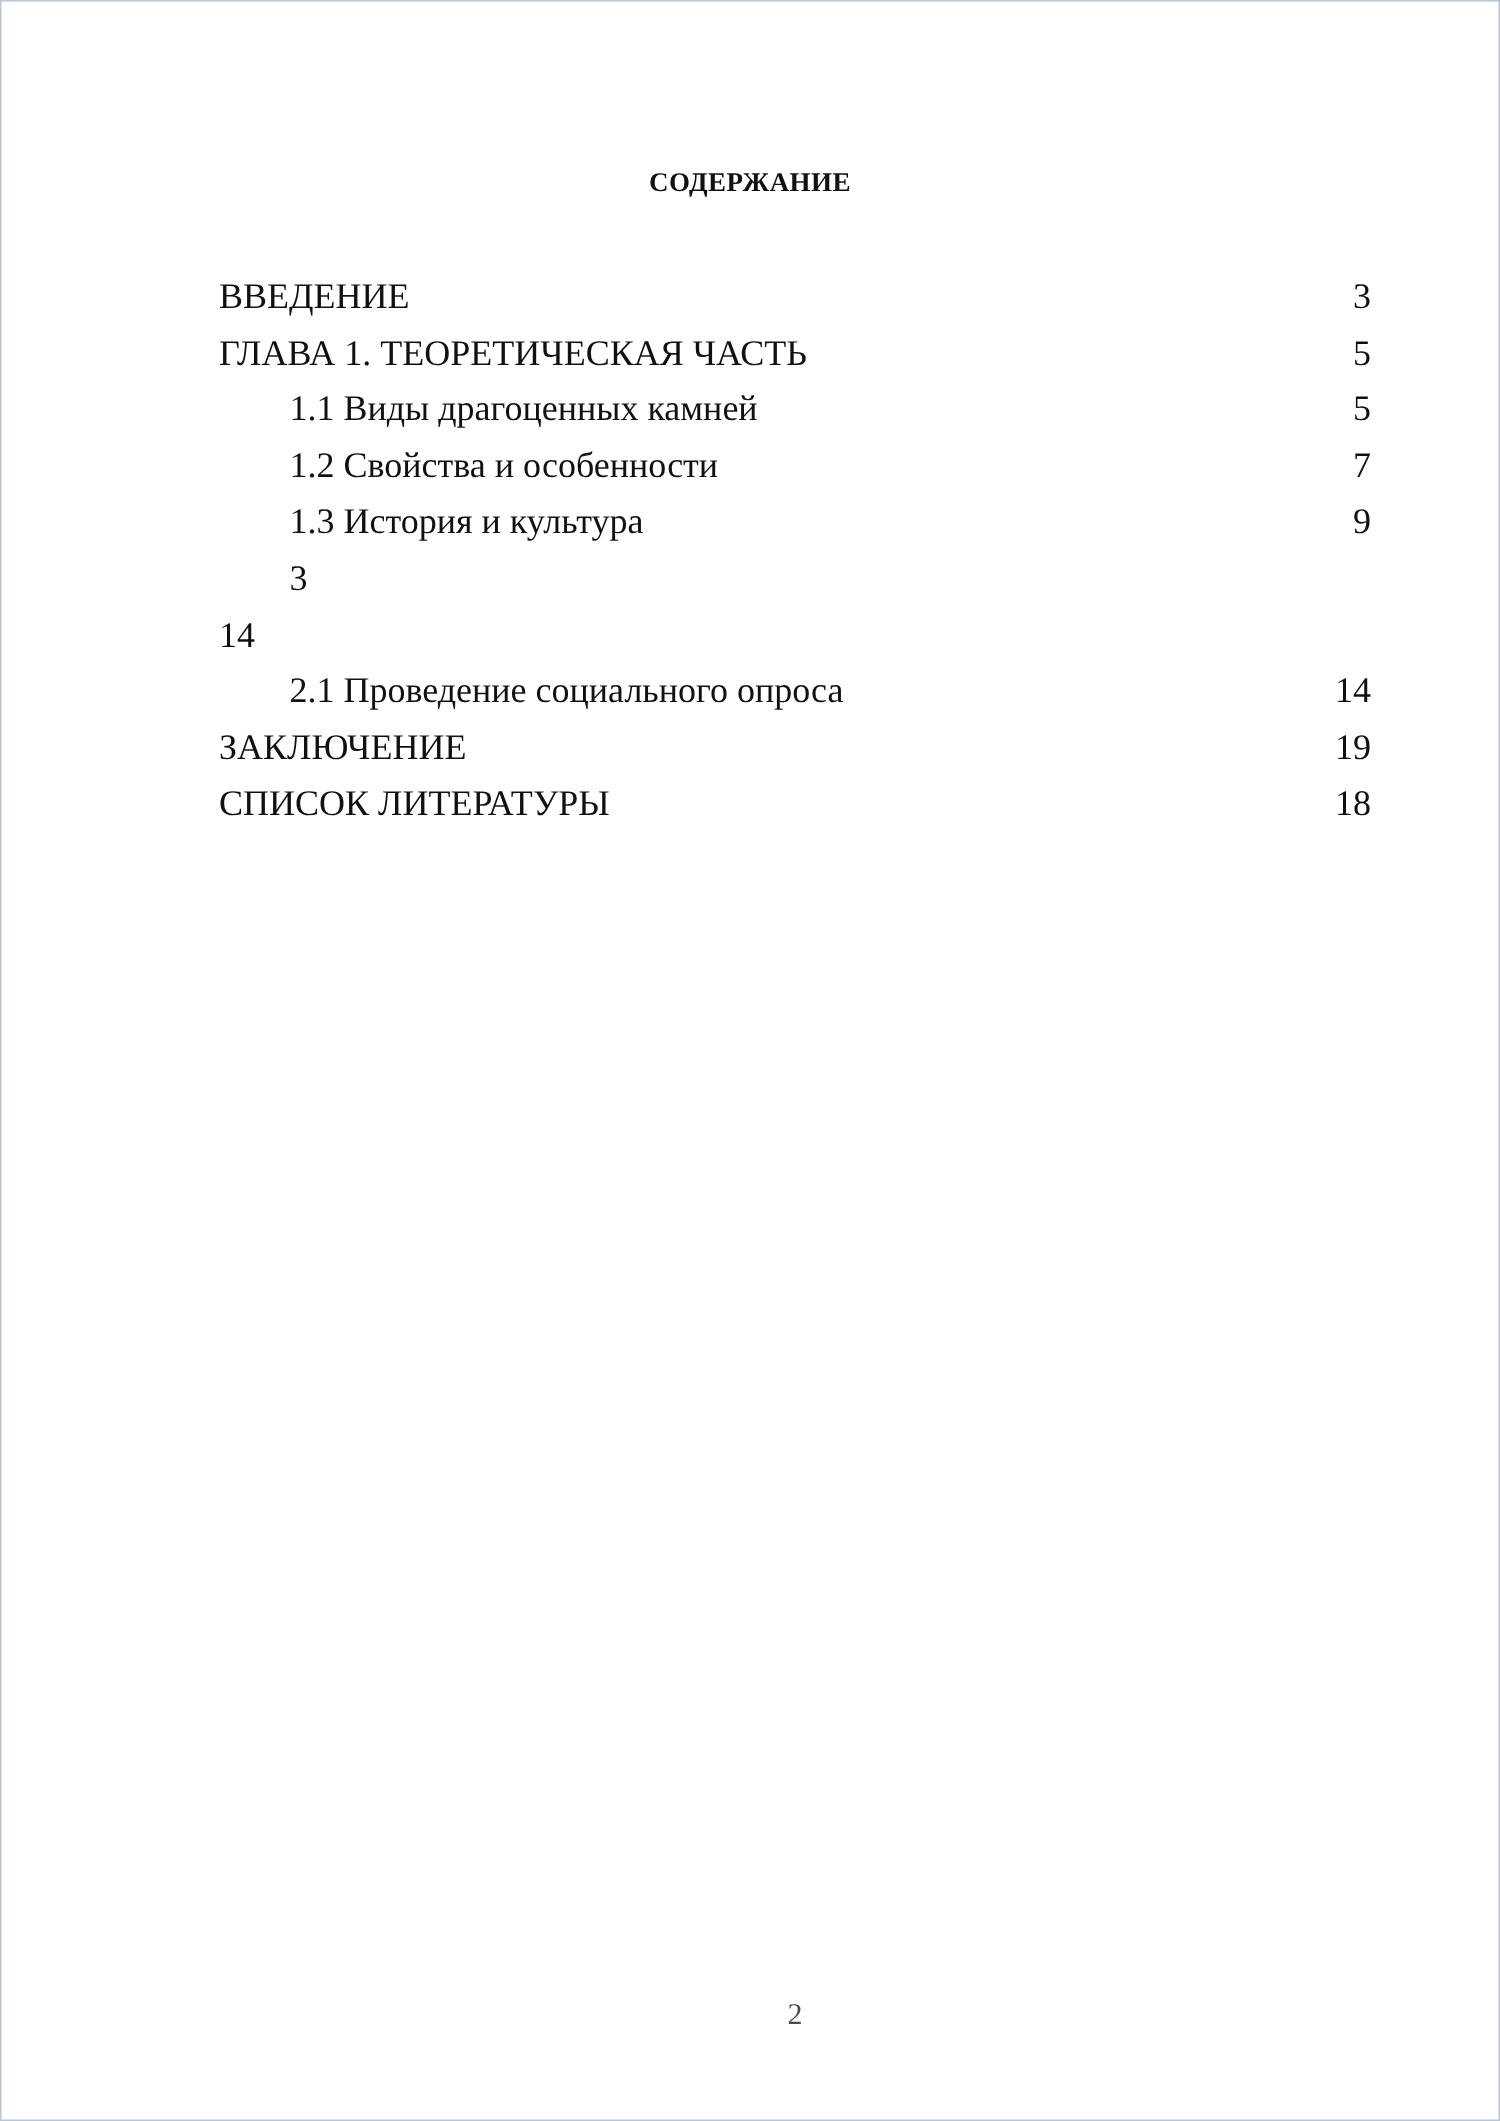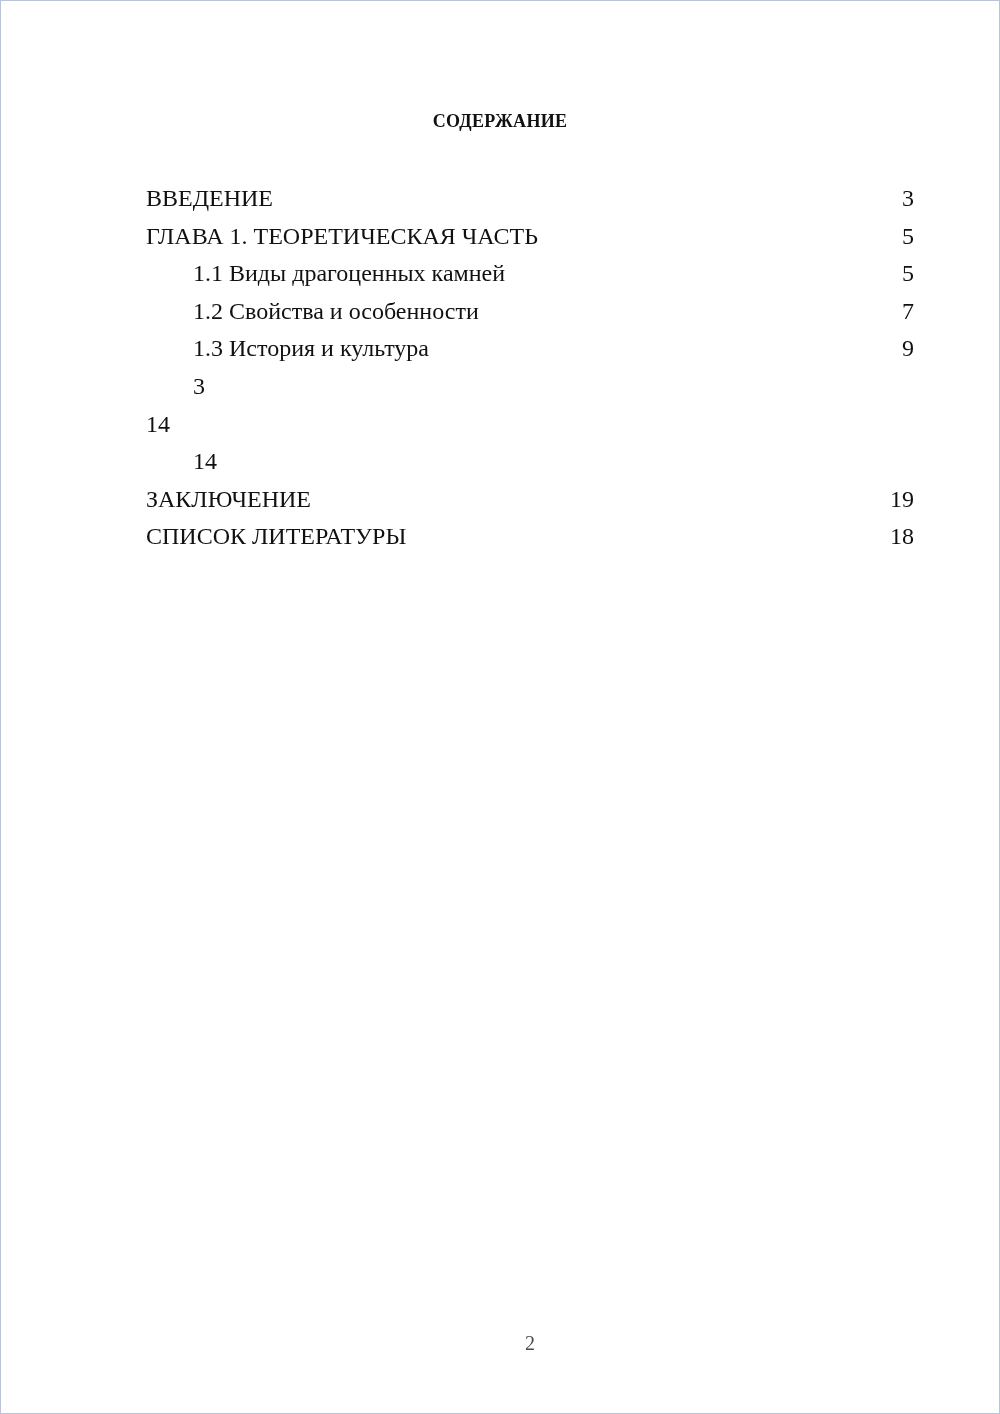--- a/index.html
+++ b/index.html
@@ -85,20 +85,21 @@
         <span class="toc-label">1.3 История и культура</span>
         <span class="toc-page">9</span>
       </div>
       <div class="toc-row indent">
         <span class="toc-page">3</span>
       </div>
       <div class="toc-row">
         <span class="toc-page">14</span>
       </div>
       <div class="toc-row indent">
+        <span class="toc-label">2.1 Проведение социального опроса</span>
         <span class="toc-page">14</span>
       </div>
       <div class="toc-row">
         <span class="toc-label">ЗАКЛЮЧЕНИЕ</span>
         <span class="toc-page">19</span>
       </div>
       <div class="toc-row">
         <span class="toc-label">СПИСОК ЛИТЕРАТУРЫ</span>
         <span class="toc-page">18</span>
       </div>

